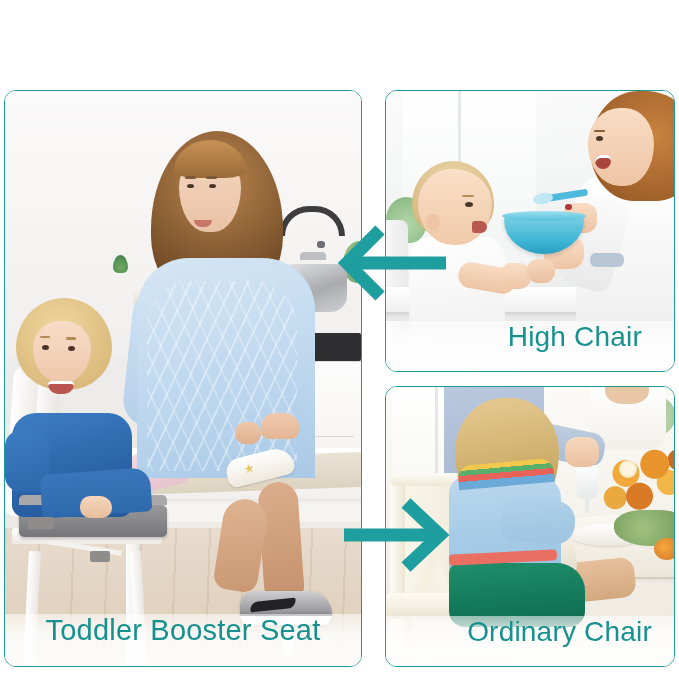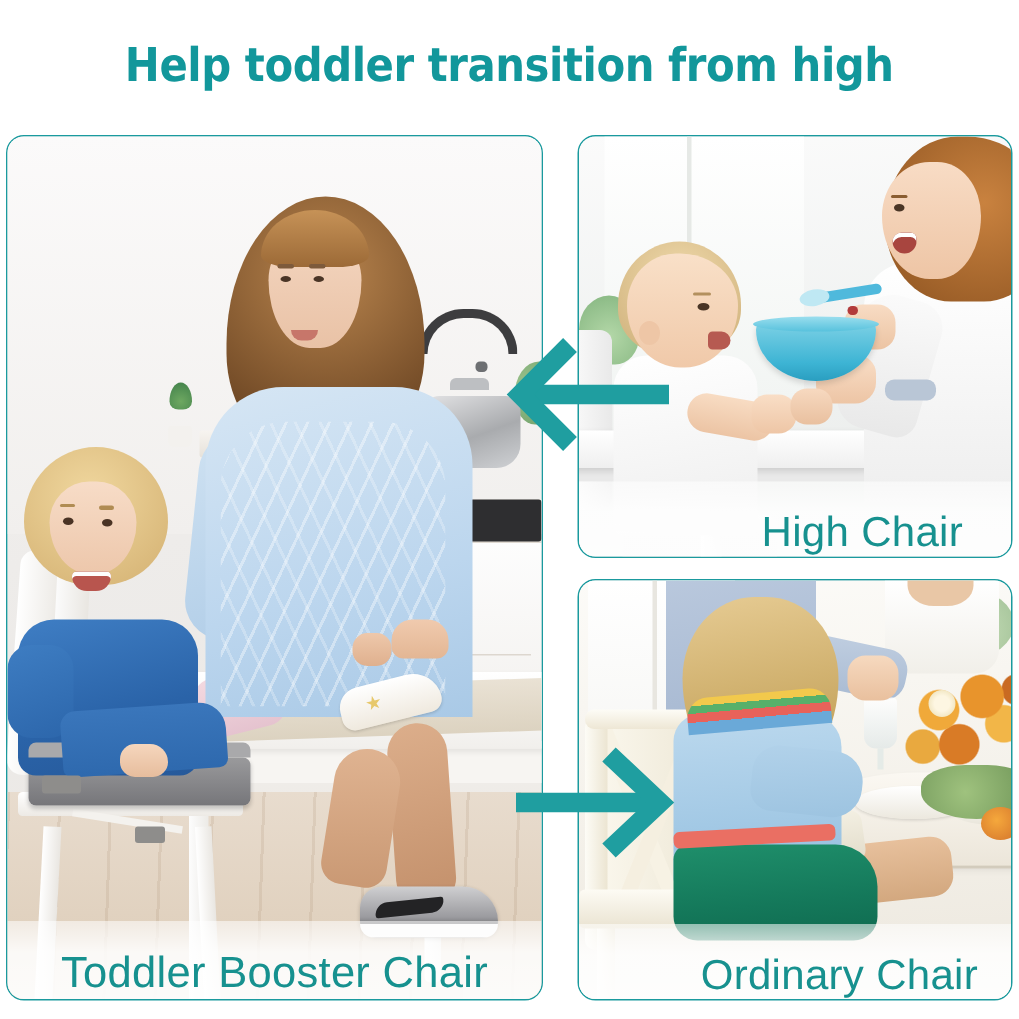--- a/index.html
+++ b/index.html
@@ -40,21 +40,21 @@
   #panel-booster{ left:4px;  top:2px;  width:358px; height:577px; }
   #panel-high{    left:385px;top:2px;  width:290px; height:282px; }
   #panel-ordinary{left:385px;top:298px;width:290px; height:281px; }
 
   .scene{ position:absolute; inset:0; overflow:hidden; }
 
   
   .label-band{
     position:absolute; left:0; right:0; bottom:0; height:50px;
     background:linear-gradient(to bottom, rgba(255,255,255,0.55), rgba(255,255,255,0.88) 40%, rgba(255,255,255,0.93));
-    display:flex; align-items:flex-end;
+    display:flex; align-items:flex-start;
     z-index:40;
   }
   .label-band span{
     color:#17918f;
     font-family:"Liberation Sans", sans-serif;
     font-weight:400;
     font-size:28px;
     letter-spacing:0.2px;
     white-space:nowrap;
   }
@@ -440,21 +440,20 @@
               background:linear-gradient(180deg,#f6d9bf,#e9c09e); border-radius:12px; }
   .s3-a-white{ position:absolute; left:71%; top:0%; width:76px; height:62px; z-index:22;
                background:linear-gradient(180deg,#ffffff,#f1efe9); border-radius:0 0 16px 16px; }
   .s3-a-head{ position:absolute; left:76%; top:-6%; width:44px; height:34px; z-index:23;
               background:#e9c7a6; border-radius:0 0 40% 40%; }
 </style>
 </head>
 <body>
 
 <div id="title-block">
-  <div class="line">Help toddler transition from high</div>
 </div>
 
 <div id="panel-grid">
 
   <div class="panel" id="panel-booster">
     <div class="scene">
       <div class="s1-wall"></div>
       <div class="s1-backwall"></div>
       <div class="s1-floor"></div>
       <div class="s1-counter"></div>
@@ -530,21 +529,21 @@
       <div class="s1-shoeA">
           <span class="star"></span>
         </div>
       <div class="s1-shoeB">
         <span class="swoosh"></span>
         <span class="sole"></span>
       </div>
     </div>
 
     <div class="label-band">
-      <span>Toddler Booster Chair</span>
+      <span>Toddler Booster Seat</span>
     </div>
   </div>
 
   <div class="panel" id="panel-high">
     <div class="scene">
       <div class="s2-bg"></div>
       <div class="s2-window"></div>
       <div class="s2-win-frame"></div>
       <div class="s2-plant"></div>
 

